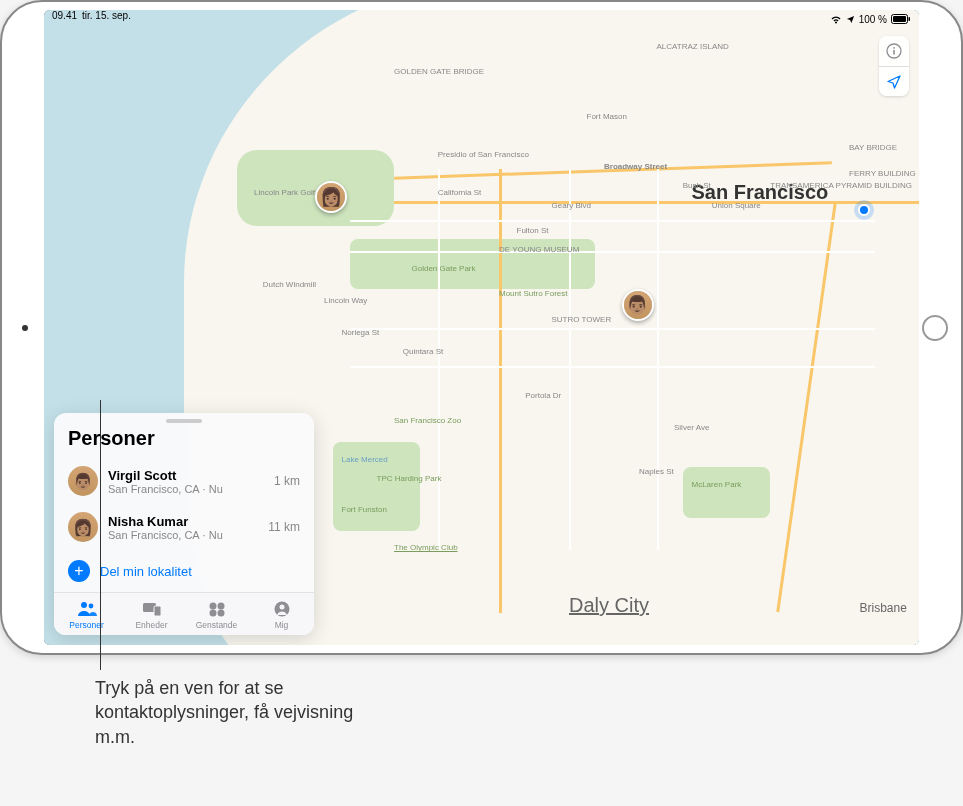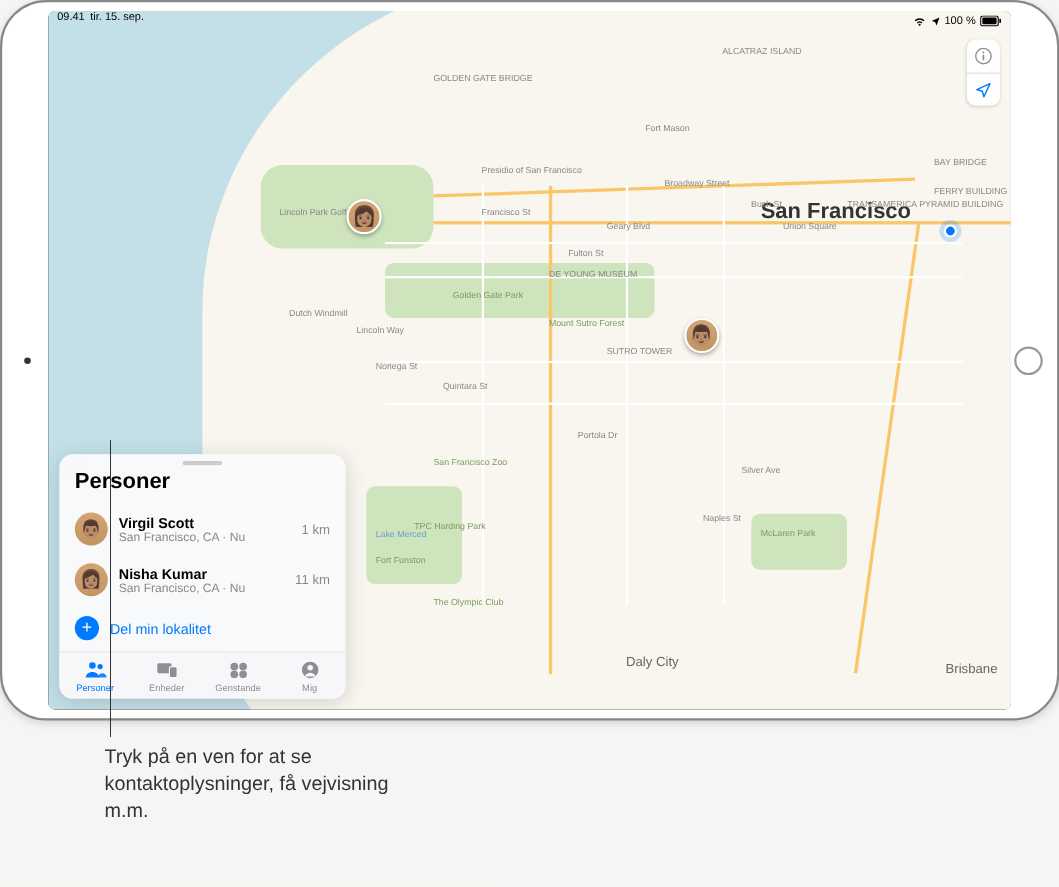--- a/index.html
+++ b/index.html
@@ -88,51 +88,51 @@
         <div class="hwy hwy-v" style="left:87%; top:30%; height:65%; transform:rotate(8deg);"></div>
         <div class="road road-h" style="left:35%; top:33%;"></div>
         <div class="road road-h" style="left:35%; top:38%;"></div>
         <div class="road road-h" style="left:35%; top:50%;"></div>
         <div class="road road-h" style="left:35%; top:56%;"></div>
         <div class="road road-v" style="left:45%; top:25%;"></div>
         <div class="road road-v" style="left:60%; top:25%;"></div>
         <div class="road road-v" style="left:70%; top:25%;"></div>
 
         <div class="map-label map-label-big" style="left:74%; top:27%;">San Francisco</div>
-        <div class="map-label" style="left:60%; top:92%; font-size:12px;">Daly City</div>
+        <div class="map-label" style="left:60%; top:92%; font-size:20px;text-decoration:underline;">Daly City</div>
         <div class="map-label" style="left:90%; top:93%; font-size:12px;margin-left:28px;">Brisbane</div>
 
         <div class="map-label map-label-sm" style="left:70%; top:5%;">ALCATRAZ ISLAND</div>
         <div class="map-label map-label-sm" style="left:40%; top:9%;">GOLDEN GATE BRIDGE</div>
         <div class="map-label map-label-sm" style="left:62%; top:16%; text-transform:none;">Fort Mason</div>
         <div class="map-label map-label-sm" style="left:92%; top:21%;">BAY BRIDGE</div>
         <div class="map-label map-label-sm" style="left:92%; top:25%;">FERRY BUILDING</div>
         <div class="map-label map-label-sm" style="left:83%; top:27%;">TRANSAMERICA PYRAMID BUILDING</div>
         <div class="map-label map-label-sm" style="left:45%; top:22%; text-transform:none;">Presidio of San Francisco</div>
         <div class="map-label map-label-sm" style="left:73%; top:30%; text-transform:none;padding-left:29px;">Union Square</div>
-        <div class="map-label map-label-sm" style="left:64%; top:24%; text-transform:none;">Broadway Street</div>
+        <div class="map-label map-label-sm" style="left:64%; top:24%; text-transform:none;font-weight:bold;">Broadway Street</div>
         <div class="map-label map-label-sm" style="left:73%; top:27%; text-transform:none;">Bush St</div>
         <div class="map-label map-label-sm" style="left:58%; top:30%; text-transform:none;">Geary Blvd</div>
-        <div class="map-label map-label-sm" style="left:45%; top:28%; text-transform:none;">Francisco St</div>
+        <div class="map-label map-label-sm" style="left:45%; top:28%; text-transform:none;">California St</div>
         <div class="map-label map-label-sm" style="left:24%; top:28%; text-transform:none;">Lincoln Park Golf Course</div>
         <div class="map-label map-label-sm" style="left:25%; top:40%; text-transform:none;margin-top:16px;">Dutch Windmill</div>
         <div class="map-label map-label-sm" style="left:52%; top:37%;">DE YOUNG MUSEUM</div>
         <div class="map-label map-label-sm" style="left:42%; top:40%; text-transform:none; color:#7a9d5e;">Golden Gate Park</div>
         <div class="map-label map-label-sm" style="left:52%; top:44%; text-transform:none; color:#7a9d5e;">Mount Sutro Forest</div>
         <div class="map-label map-label-sm" style="left:58%; top:48%;">SUTRO TOWER</div>
         <div class="map-label map-label-sm" style="left:32%; top:45%; text-transform:none;">Lincoln Way</div>
         <div class="map-label map-label-sm" style="left:41%; top:53%; text-transform:none;">Quintara St</div>
         <div class="map-label map-label-sm" style="left:34%; top:50%; text-transform:none;">Noriega St</div>
         <div class="map-label map-label-sm" style="left:54%; top:34%; text-transform:none;">Fulton St</div>
         <div class="map-label map-label-sm" style="left:72%; top:65%; text-transform:none;">Silver Ave</div>
         <div class="map-label map-label-sm" style="left:40%; top:64%; text-transform:none; color:#7a9d5e;">San Francisco Zoo</div>
-        <div class="map-label map-label-sm" style="left:34%; top:70%; text-transform:none; color:#6aa0c4;margin-top:26px;">Lake Merced</div>
+        <div class="map-label map-label-sm" style="left:34%; top:70%; text-transform:none; color:#6aa0c4;">Lake Merced</div>
         <div class="map-label map-label-sm" style="left:38%; top:73%; text-transform:none; color:#7a9d5e;">TPC Harding Park</div>
         <div class="map-label map-label-sm" style="left:34%; top:78%; text-transform:none; color:#7a9d5e;">Fort Funston</div>
-        <div class="map-label map-label-sm" style="left:40%; top:84%; text-transform:none; color:#7a9d5e;">The Olympic Club</div>
+        <div class="map-label map-label-sm" style="left:40%; top:84%; text-transform:none; color:#7a9d5e;text-decoration:underline;">The Olympic Club</div>
         <div class="map-label map-label-sm" style="left:74%; top:74%; text-transform:none; color:#7a9d5e;">McLaren Park</div>
         <div class="map-label map-label-sm" style="left:55%; top:60%; text-transform:none;">Portola Dr</div>
         <div class="map-label map-label-sm" style="left:68%; top:72%; text-transform:none;">Naples St</div>
 
         <div class="map-pin" style="top:27%; left:31%;">
             <div class="face">👩🏽</div>
           </div>
         <div class="map-pin" style="top:44%; left:66%;">
             <div class="face">👨🏽</div>
           </div>

